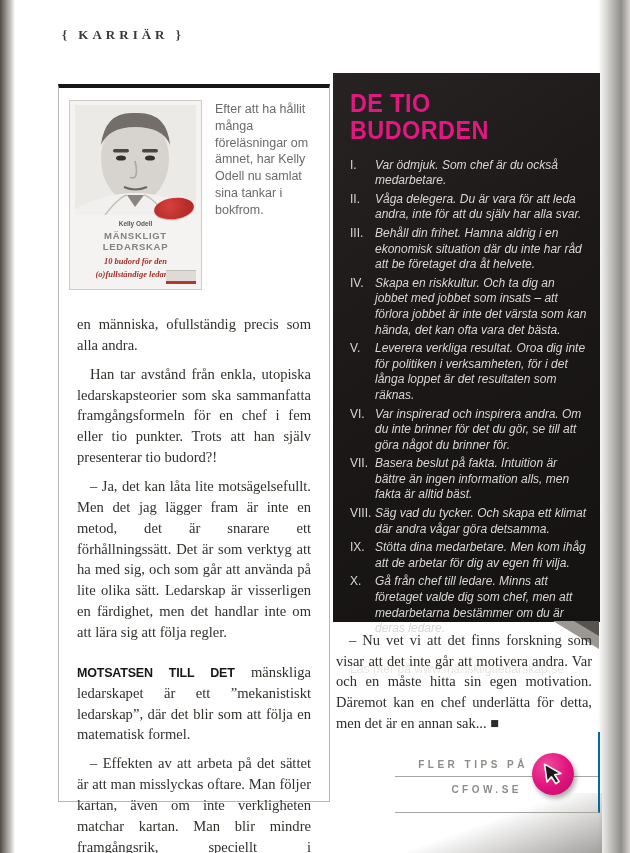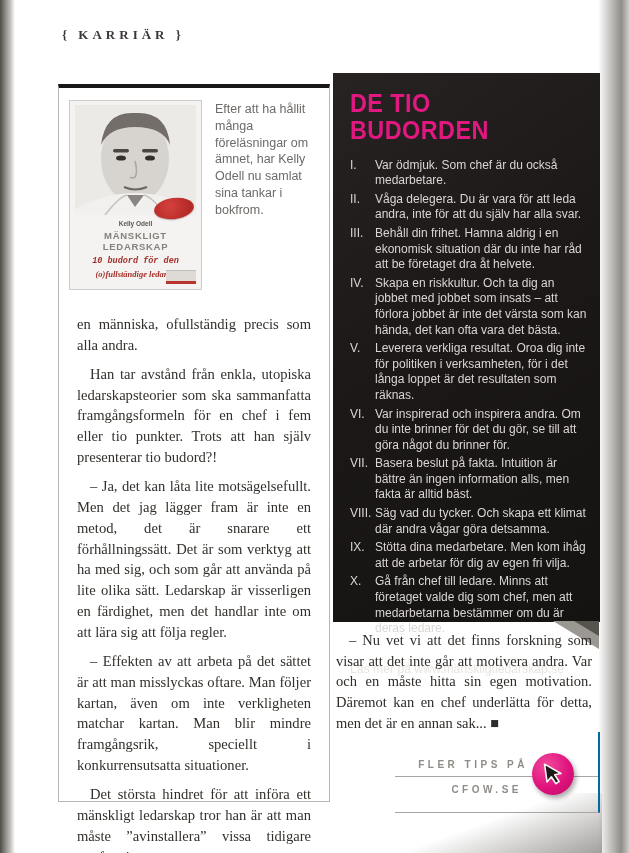--- a/index.html
+++ b/index.html
@@ -20,21 +20,21 @@
   .left-box{position:absolute;left:58px;top:84px;width:272px;height:718px;box-sizing:border-box;
     border:1px solid #b9b6b2;border-top:4px solid #191715;padding:12px 10px 0 10px;}
   .cover-row{display:flex;gap:13px;margin-bottom:24px;}
   .cover{position:relative;width:133px;min-width:133px;height:190px;border:1px solid #cfccc8;
     background:#f5f3f1;box-sizing:border-box;overflow:hidden;}
   .portrait{display:block;margin:4px auto 0;width:121px;height:110px;}
   .cover-author{text-align:center;font:700 6.5px "Liberation Sans",sans-serif;color:#5a5652;margin-top:5px;}
   .cover-title{text-align:center;font:700 9.5px "Liberation Sans",sans-serif;letter-spacing:.7px;
     color:#85817d;margin-top:3px;}
   .cover-sub{text-align:center;font:italic 700 8.5px "Liberation Serif",serif;color:#a3302b;line-height:1.5;}
-  .cover-subs{margin-top:3px;font-family:Liberation Mono, monospace;}
+  .cover-subs{margin-top:3px;}
   .sticker{position:absolute;right:7px;top:97px;width:40px;height:21px;border-radius:50%;
     background:radial-gradient(circle at 40% 35%,#d4413d,#b62a27 70%);transform:rotate(-8deg);
     box-shadow:0 1px 1px rgba(0,0,0,.25);}
   .pub-logo{position:absolute;right:5px;bottom:5px;width:30px;height:13px;background:#dedbd7;
     border-top:1px solid #c2bfbb;}
   .pub-logo:after{content:"";position:absolute;left:0;right:0;bottom:0;height:3px;background:#b8352e;}
   .caption{font:12.5px/1.34 "Liberation Sans",sans-serif;color:#6d6a67;padding-top:1px;}
 
   .body-text{font:14.6px/1.43 "Liberation Serif",serif;color:#33302c;text-align:justify;}
   .body-text p{margin:8px;}
@@ -43,21 +43,21 @@
   .lead{font:700 12.5px "Liberation Sans",sans-serif;letter-spacing:-.2px;color:#191715;}
 
   
   .black-box{position:absolute;left:333px;top:73px;width:267px;height:549px;box-sizing:border-box;
     background:linear-gradient(145deg,#282323 0%,#1c1818 45%,#151212 100%);
     padding:15px 12px 0 17px;}
   .bb-title{color:#e0187f;font:700 26px/1.05 "Liberation Sans",sans-serif;letter-spacing:.5px;
     transform:scaleX(.9);transform-origin:left;margin:2px 0 13px;}
   .bb-item{display:flex;margin-bottom:3px;color:#d9d6d4;font:12px/1.3 "Liberation Sans",sans-serif;}
   .bb-num{width:25px;flex:none;}
-  .bb-text{flex:1;}
+  .bb-text{flex:1;font-style:italic;}
   .bb-footer{margin-top:25px;font:12.2px "Liberation Sans",sans-serif;color:#e8e5e3;}
   .fold-a{position:absolute;left:553px;top:621px;width:0;height:0;
     border-left:46px solid transparent;border-top:28px solid #9b9894;}
   .fold-b{position:absolute;left:574px;top:621px;width:0;height:0;
     border-left:25px solid transparent;border-top:15px solid #57534f;}
 
   .outro{position:absolute;left:336px;top:630px;width:256px;font:14.5px/1.43 "Liberation Serif",serif;
     color:#2f2b28;text-align:justify;text-indent:13px;}
 
   
@@ -108,20 +108,21 @@
         <div class="cover-sub">(o)fullständige ledaren</div>
         <div class="pub-logo"></div>
       </div>
       <div class="caption">Efter att ha hållit många föreläsningar om ämnet, har Kelly Odell nu samlat sina tankar i bokfrom.</div>
     </div>
 
     <div class="body-text">
       <p><span>en människa, ofullständig precis som alla andra.</span></p>
       <p class="indent"><span>Han tar avstånd från enkla, utopiska ledarskapsteorier som ska sammanfatta framgångsformeln för en chef i fem eller tio punkter. Trots att han själv presenterar tio budord?!</span></p>
       <p class="indent"><span>– Ja, det kan låta lite motsägelsefullt. Men det jag lägger fram är inte en metod, det är snarare ett förhållningssätt. Det är som verktyg att ha med sig, och som går att använda på lite olika sätt. Ledarskap är visserligen en färdighet, men det handlar inte om att lära sig att följa regler.</span></p>
+      <p class="gap"><span class="lead">MOTSATSEN TILL DET</span><span> mänskliga ledarskapet är ett ”mekanistiskt ledarskap”, där det blir som att följa en matematisk formel.</span></p>
       <p class="indent"><span>– Effekten av att arbeta på det sättet är att man misslyckas oftare. Man följer kartan, även om inte verkligheten matchar kartan. Man blir mindre framgångsrik, speciellt i konkurrensutsatta situationer.</span></p>
       <p class="indent"><span>Det största hindret för att införa ett mänskligt ledarskap tror han är att man måste ”avinstallera” vissa tidigare uppfattningar.</span></p>
 
     </div>
   </div>
 
   <div class="black-box">
     <div class="bb-title">DE TIO BUDORDEN</div>
 
     <div class="bb-item">

